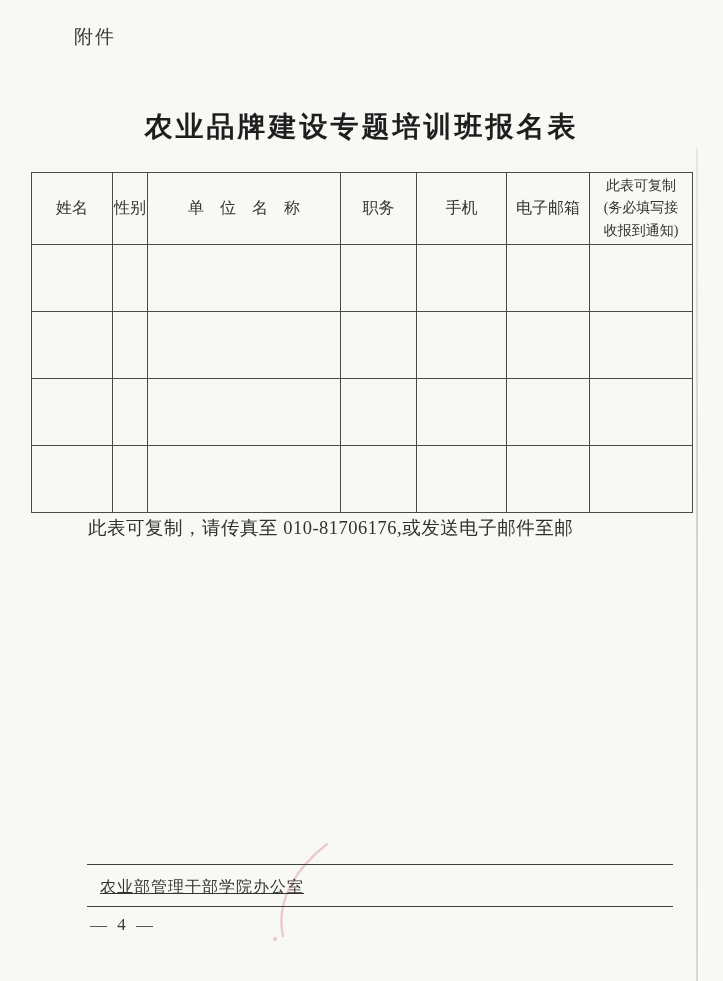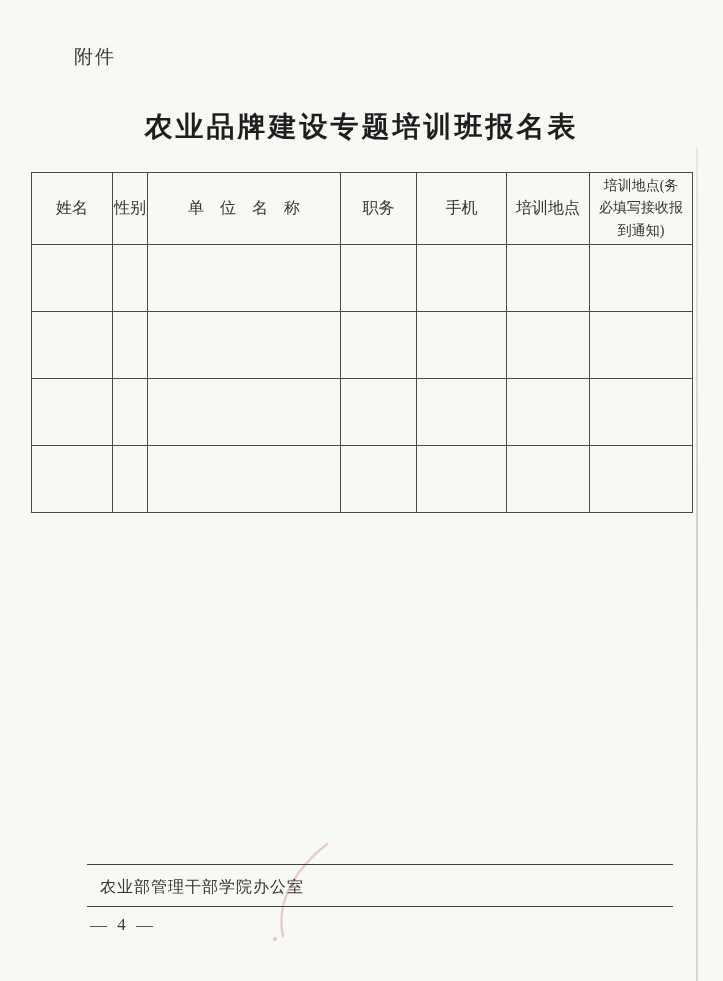--- a/index.html
+++ b/index.html
@@ -18,21 +18,21 @@
   .page {
     position: relative;
     width: 723px;
     height: 981px;
     background: var(--paper);
     overflow: hidden;
   }
   .attachment-label {
     position: absolute;
     left: 74px;
-    top: 44px;
+    top: 24px;
     font-size: 19px;
     color: #3a3a3a;
     letter-spacing: 2px;
   }
   .doc-title {
     position: absolute;
     left: 0;
     right: 0;
     top: 108px;
     text-align: center;
@@ -89,21 +89,21 @@
     left: 87px;
     top: 869px;
     width: 586px;
     height: 36px;
     display: flex;
     align-items: center;
     justify-content: space-between;
     font-size: 16px;
     color: #333;
   }
-  .footer-issuer { padding-left: 13px; letter-spacing: 1px; }
+  .footer-issuer { padding-left: 13px; letter-spacing: 1px; text-decoration: underline; }
   .footer-date { padding-right: 13px; letter-spacing: 1px; }
   .page-number {
     position: absolute;
     left: 90px;
     top: 915px;
     font-size: 17px;
     letter-spacing: 3px;
     color: #3a3a3a;
   }
   .seal-artifact {
@@ -143,22 +143,22 @@
         <col style="width:83px">
         <col style="width:103px">
       </colgroup>
       <thead>
         <tr>
           <th>姓名</th>
           <th class="th-gender">性别</th>
           <th>单　位　名　称</th>
           <th>职务</th>
           <th>手机</th>
-          <th>培训地点</th>
-          <th class="th-email">培训地点(务必填写接收报到通知)</th>
+          <th>电子邮箱</th>
+          <th class="th-email">此表可复制(务必填写接收报到通知)</th>
         </tr>
       </thead>
       <tbody>
 
       <tr>
             <td></td>
             <td></td>
             <td></td>
             <td></td>
             <td></td>
@@ -190,20 +190,21 @@
             <td></td>
             <td></td>
             <td></td>
             <td></td>
           </tr>
         </tbody>
     </table>
   </div>
 
   <div class="note-block">
+    <div>此表可复制，请传真至 010-81706176,或发送电子邮件至邮</div>
   </div>
 
   <svg class="seal-artifact" width="90" height="110" viewBox="0 0 90 110">
     <path d="M74,4 C46,26 22,58 30,96" fill="none" stroke="var(--seal-red)" stroke-width="2.5" stroke-linecap="round"></path>
     <circle cx="22" cy="99" r="2.2" fill="var(--seal-red)"></circle>
   </svg>
 
   <div class="footer-rule rule-top"></div>
 
   <div class="footer-row">

